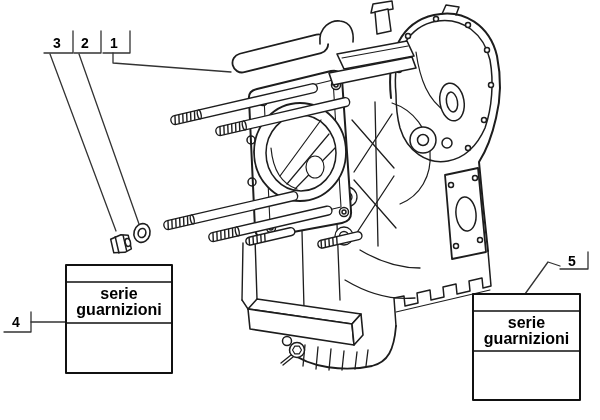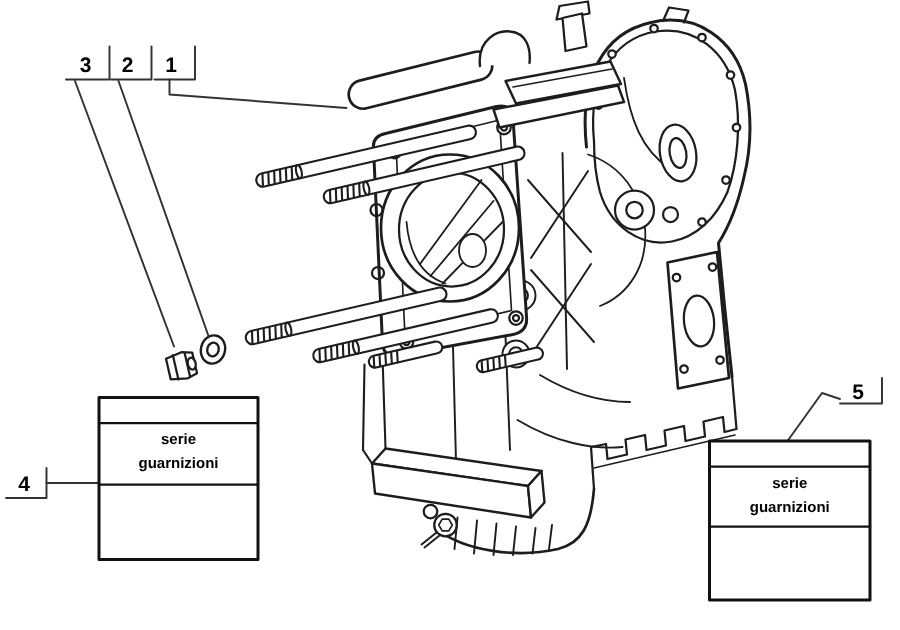--- a/index.html
+++ b/index.html
@@ -18,21 +18,21 @@
     text-align:center;
     font-size:14px;
     font-weight:bold;
     color:#000;
     line-height:16px;
     user-select:none;
   }
   .gasket-text{
     position:absolute;
     text-align:center;
-    font-size:10px;
+    font-size:16px;
     font-weight:bold;
     color:#000;
     line-height:16px;
   }
 </style>
 </head>
 <body>
 
 <div class="stage">
 

